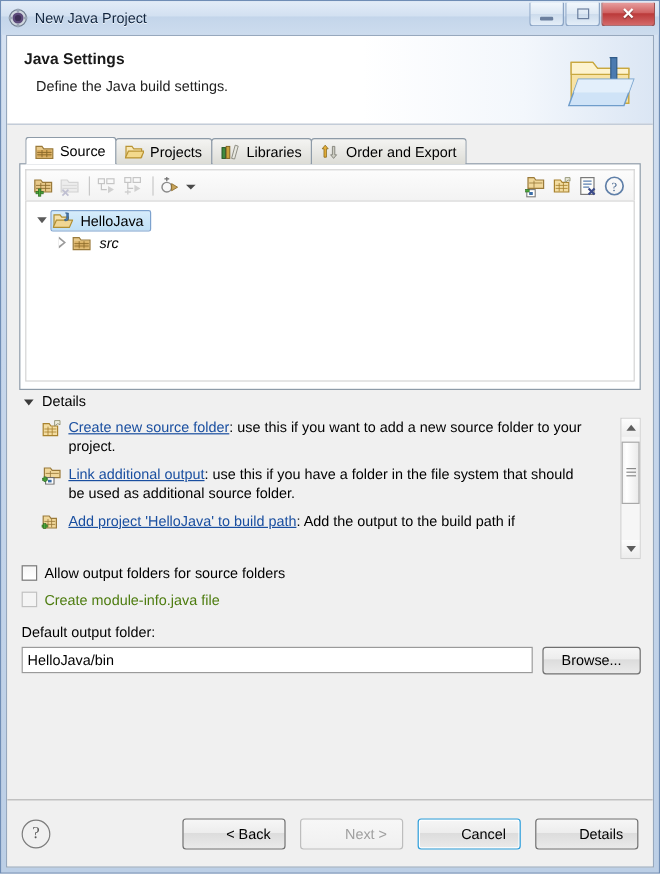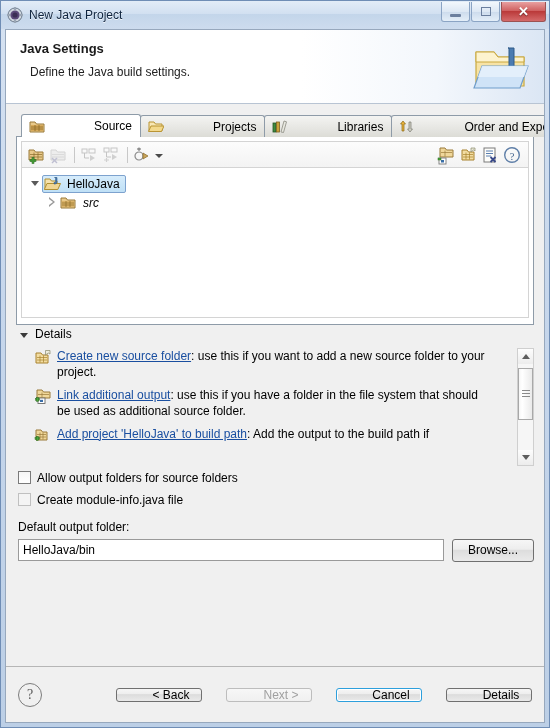--- a/index.html
+++ b/index.html
@@ -158,21 +158,20 @@
     padding: 0 8px 0 7px;
     border: 1px solid #8e9ba8;
     border-bottom: none;
     border-radius: 3px 3px 0 0;
     background: linear-gradient(to bottom, #f4f4f2 0%, #e6e6e2 60%, #dcdcd6 100%);
     box-sizing: border-box;
     margin-right: -1px;
     font-size: 12px;
     color: #000;
     white-space: nowrap;
-    gap: 44px;
   }
   .tab.active {
     height: 23px;
     background: #ffffff;
     border-color: #8e9ba8;
     z-index: 4;
     font-weight: normal;
   }
   .tab-icon {
     width: 16px; height: 15px;
@@ -443,21 +442,21 @@
     border: 1px solid #7a7a7a;
     background: linear-gradient(to bottom,#f6f6f6,#ffffff);
     margin-right: 6px;
     flex: 0 0 13px;
   }
   .cb.disabled {
     border-color: #c0c0c0;
     background: #f4f4f4;
   }
   .cb-label { font-size: 12px; }
-  .cb-label.disabled { color: #000000; }
+  .cb-label.disabled { color: #4d7c0f; }
 
   
   .outlabel {
     font-size: 12px;
     margin-top: 10px;
     padding-left: 2px;
     flex: 0 0 auto;
   }
   .outrow {
     display: flex;
@@ -522,22 +521,22 @@
     border: 1.5px solid #7c7c7c;
     color: #5a5a5a;
     font-size: 14px;
     display: flex; align-items: center; justify-content: center;
     font-family: "Liberation Serif", serif;
     box-sizing: border-box;
   }
   .bb-spacer { flex: 1 1 auto; }
   .bb-btn {
     width: 86px;
-    height: 14px;
-    margin-left: 24px;
+    height: 26px;
+    margin-left: 12px;
     padding-left: 32px;
   }
 
   
   .ico-svg { display:block; }
 </style>
 </head>
 <body>
 
 <div class="window">

